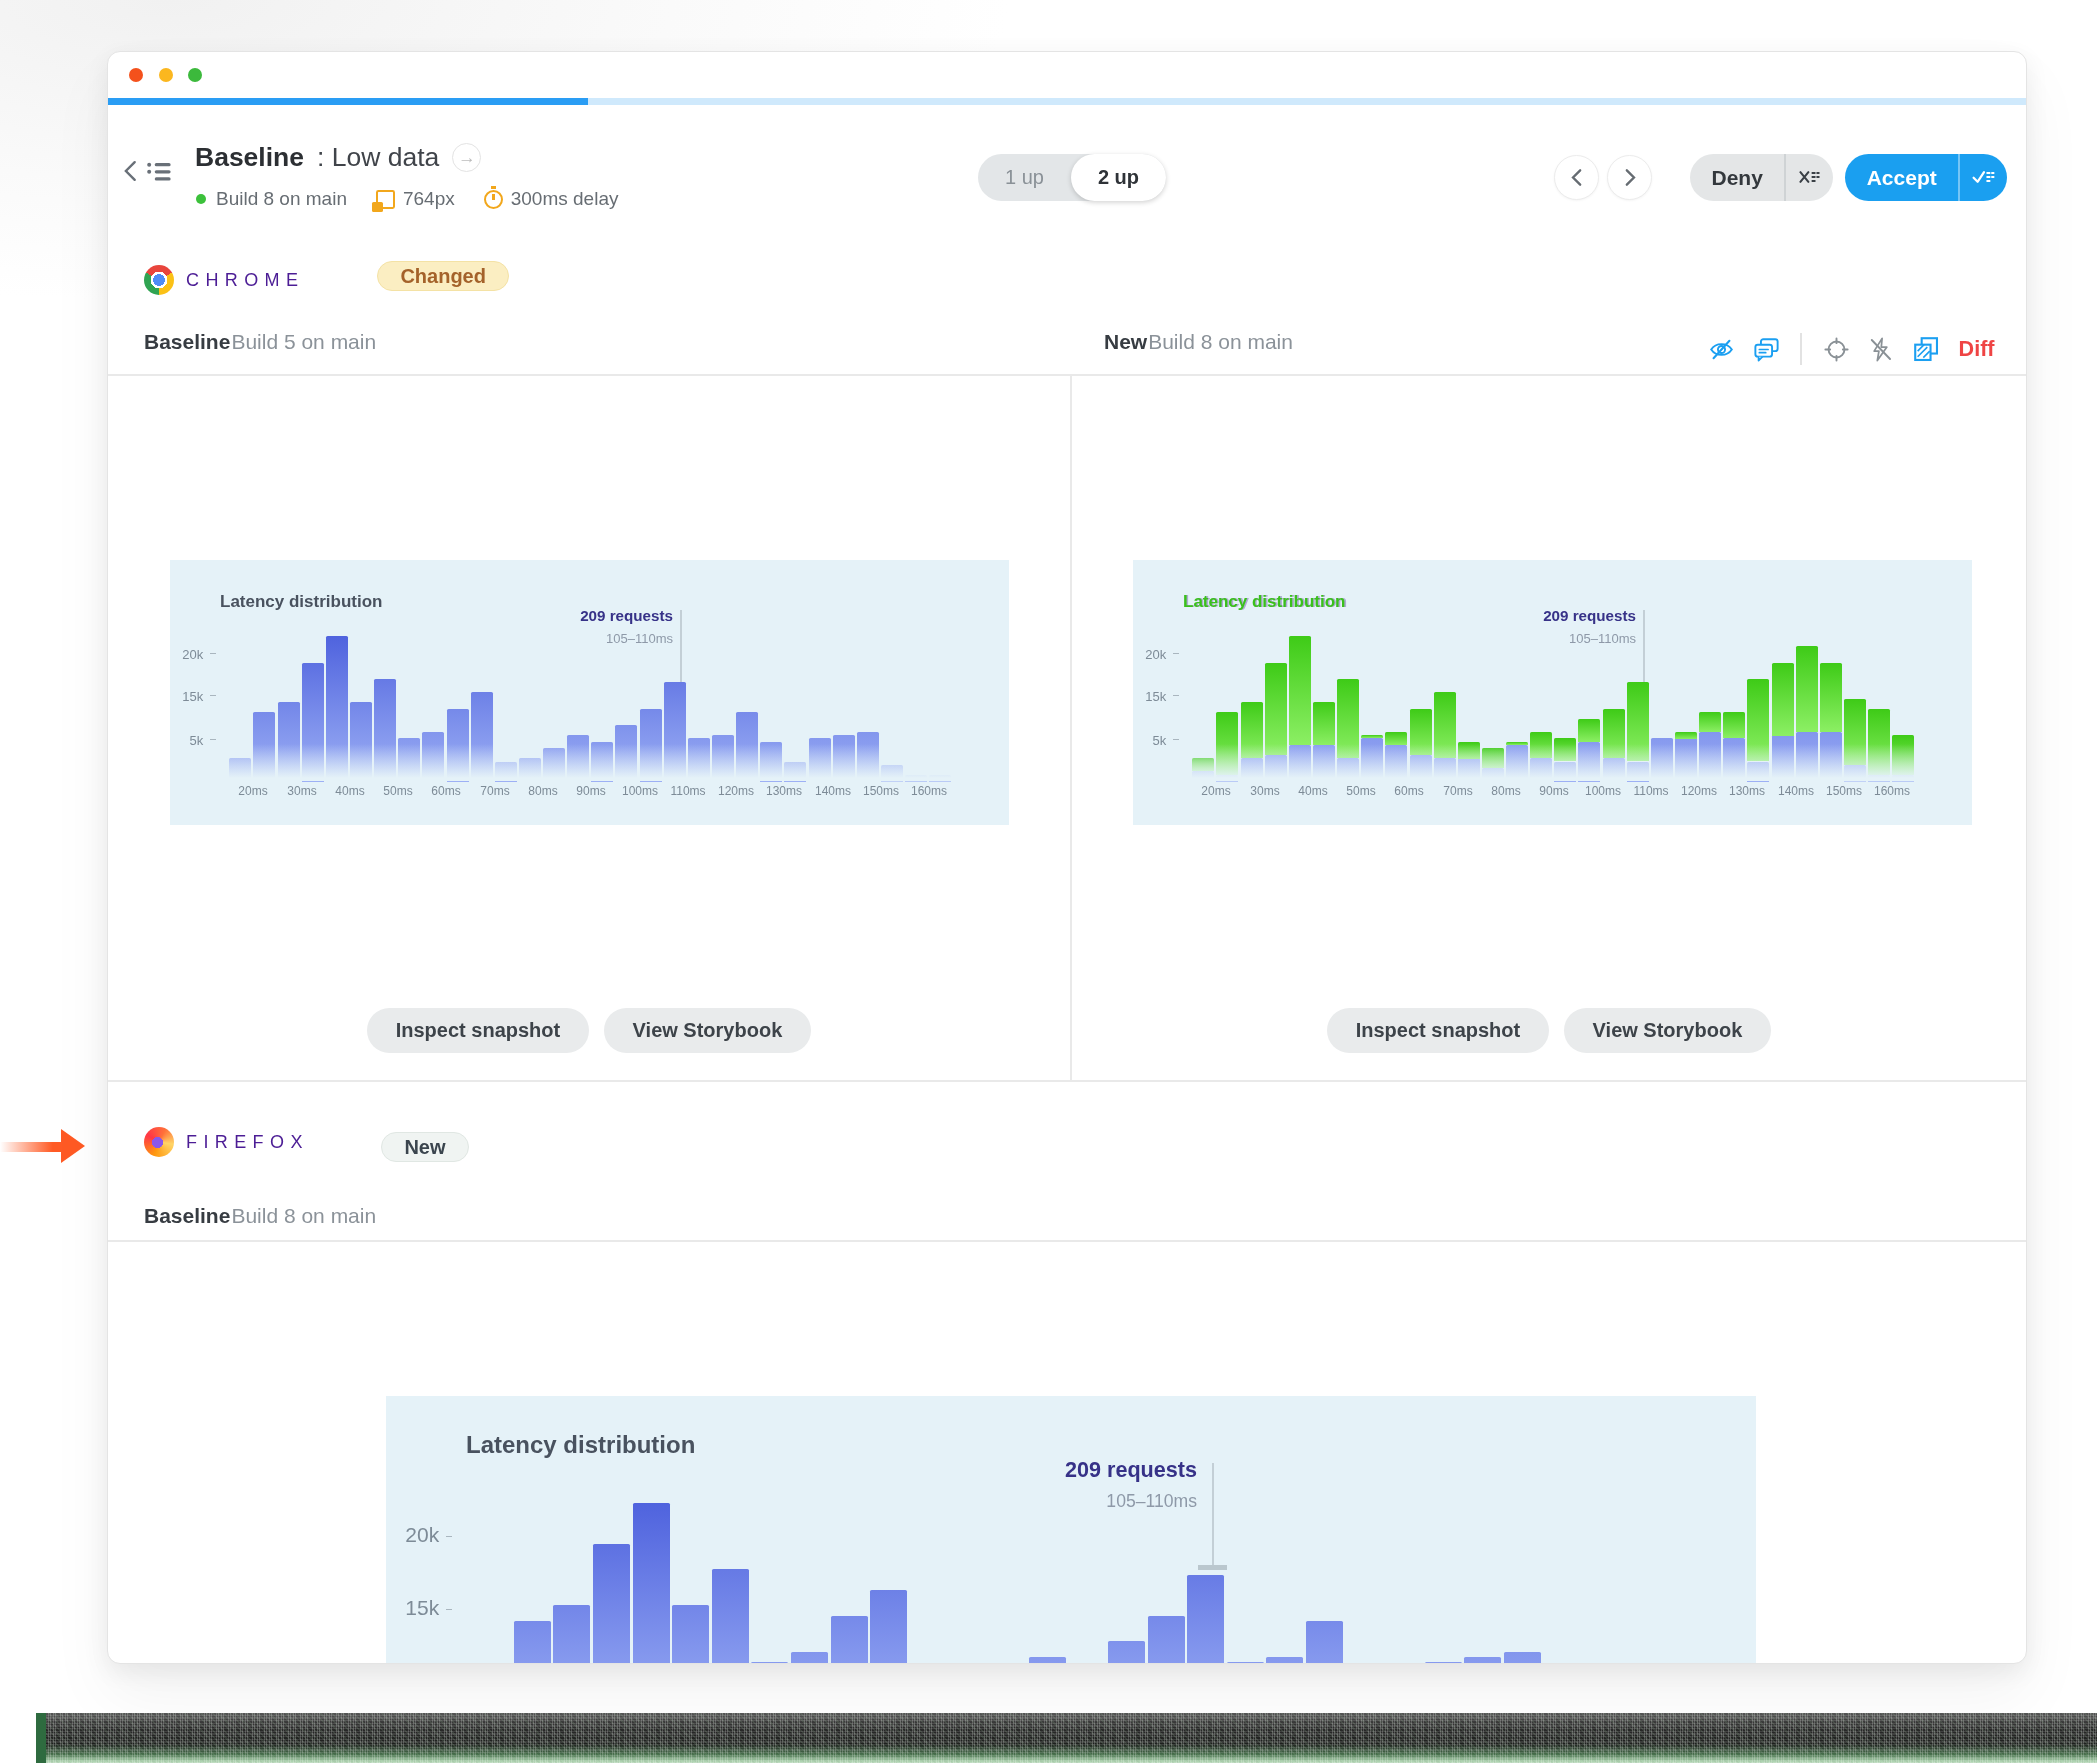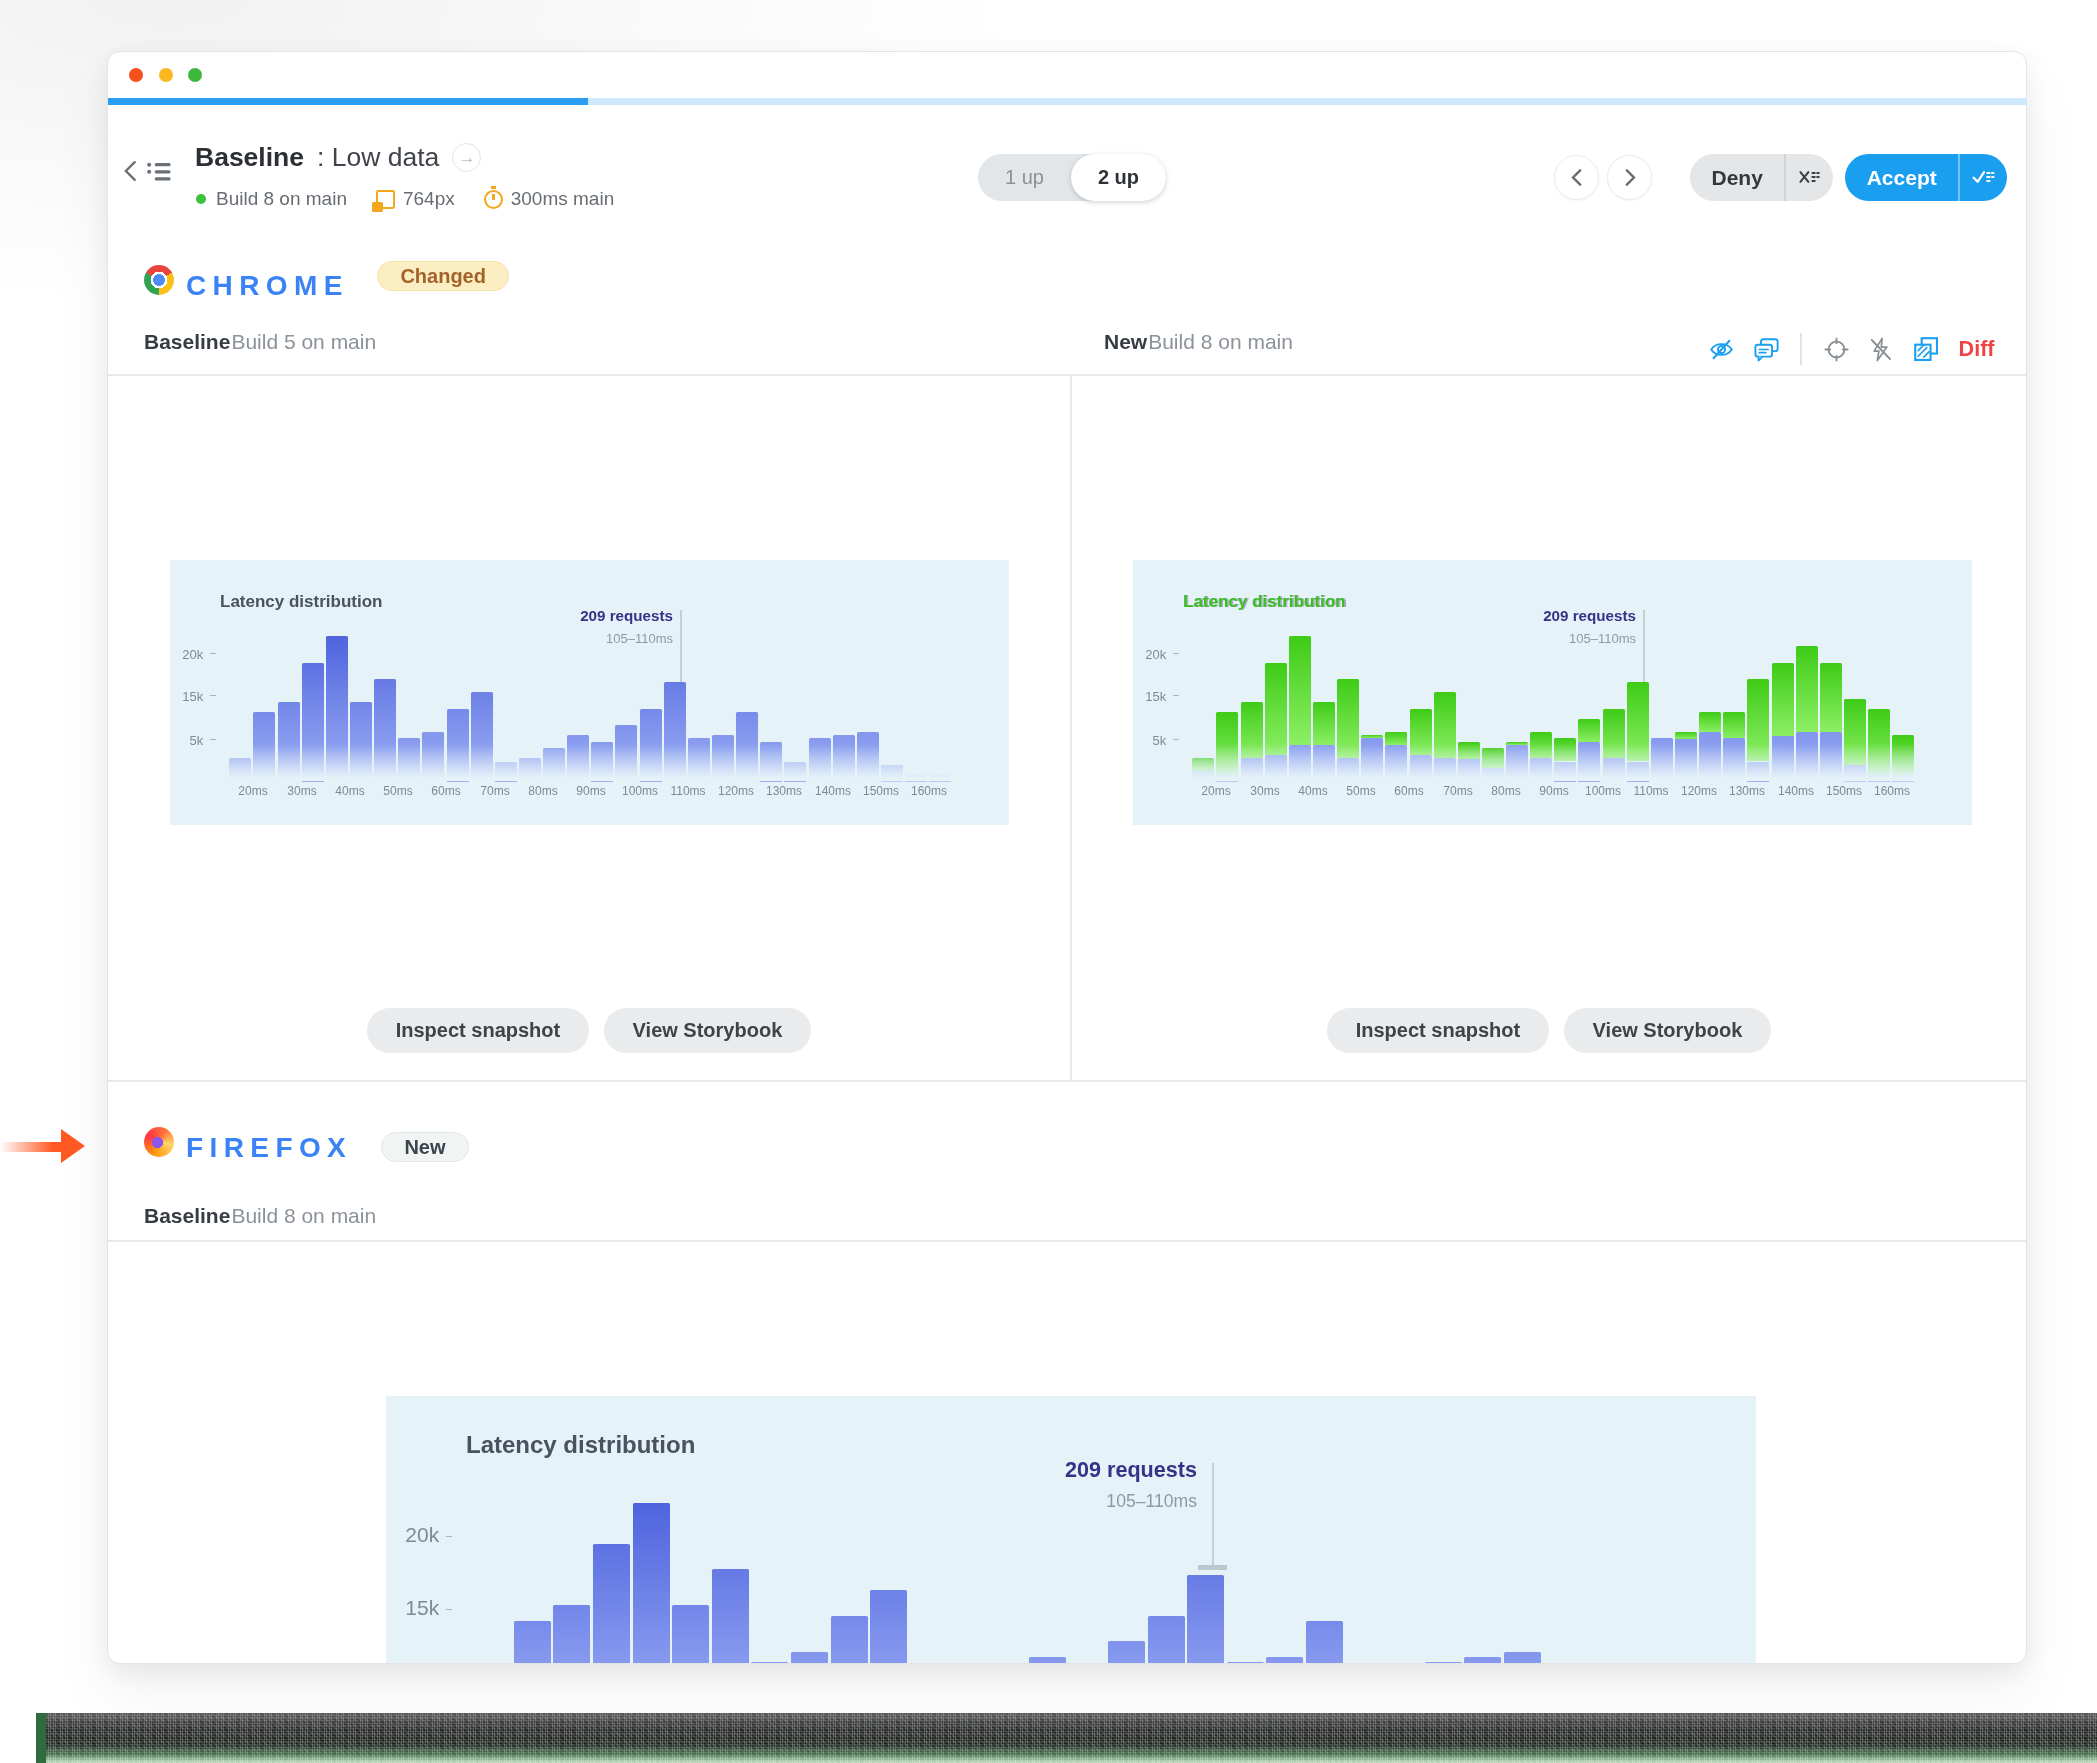--- a/index.html
+++ b/index.html
@@ -48,21 +48,21 @@
   .split-icon { width:47px; display:flex; align-items:center; justify-content:center; }
 
   
   .browser-logo { position:absolute; width:30px; height:30px; border-radius:50%; }
   .chrome-logo { left:36px; top:213px;
     background: radial-gradient(circle at 50% 50%, #4e8cf7 0 27%, #ffffff 28% 39%, rgba(0,0,0,0) 40%),
       conic-gradient(from 60deg, #fbc116 0 120deg, #30a452 120deg 240deg, #e8453c 240deg 360deg); }
   .firefox-logo { left:36px; top:1075px;
     background: radial-gradient(circle at 45% 52%, #8a57e8 0 24%, rgba(0,0,0,0) 25%),
       conic-gradient(from 200deg, #ff980e, #ff3647 28%, #ff7139 52%, #ffd567 72%, #ff980e); }
-  .browser-name { position:absolute; font-size:28px; font-weight:700; letter-spacing:6.4px; color:#3b82f6; }
+  .browser-name { position:absolute; font-size:18px; font-weight:400; letter-spacing:6.4px; color:#4c1d95; }
   .browser-name.chrome { left:78px; top:218px; } .browser-name.firefox { left:78px; top:1080px; }
   .badge { position:absolute; height:30px; display:flex; align-items:center; padding:0 22.4px; border-radius:19px; font-size:20px; font-weight:700; }
   .badge.changed { left:269px; top:209px; background:#fbeec2; border:0.8px solid #f4e2a5; color:#a4622a; }
   .badge.new { left:273px; top:1080px; background:#f0f4f2; border:0.8px solid #e0e7e3; color:#3b454e; }
 
   .cols-label { position:absolute; display:flex; gap:1px; align-items:baseline; }
   .col-strong { font-size:21px; font-weight:700; color:#373c42; }
   .col-build { font-size:21px; color:#8b9299; }
   .chrome-baseline-label { left:36px; top:278px; } .chrome-new-label { left:996px; top:278px; }
   .ff-baseline-label { left:36px; top:1152px; }
@@ -161,21 +161,21 @@
     <span class="goto-icon">→</span>
   </div>
   <div class="meta-row">
     <span class="status-dot"></span>
     <span>Build 8 on main</span>
     <span class="meta-sep"></span>
     <span class="viewport-icon"></span>
     <span>764px</span>
     <span class="meta-sep"></span>
     <span class="timer-icon"></span>
-    <span>300ms main</span>
+    <span>300ms delay</span>
   </div>
 
   <div class="segmented">
     <div class="seg-opt">1 up</div>
     <div class="seg-opt selected">2 up</div>
   </div>
 
   <div class="circle-btn prev">
     <svg width="16" height="19" viewBox="0 0 20 24">
         <path d="M14 3 L5 12 L14 21" fill="none" stroke="#666c72" stroke-width="3" stroke-linecap="round"></path>

